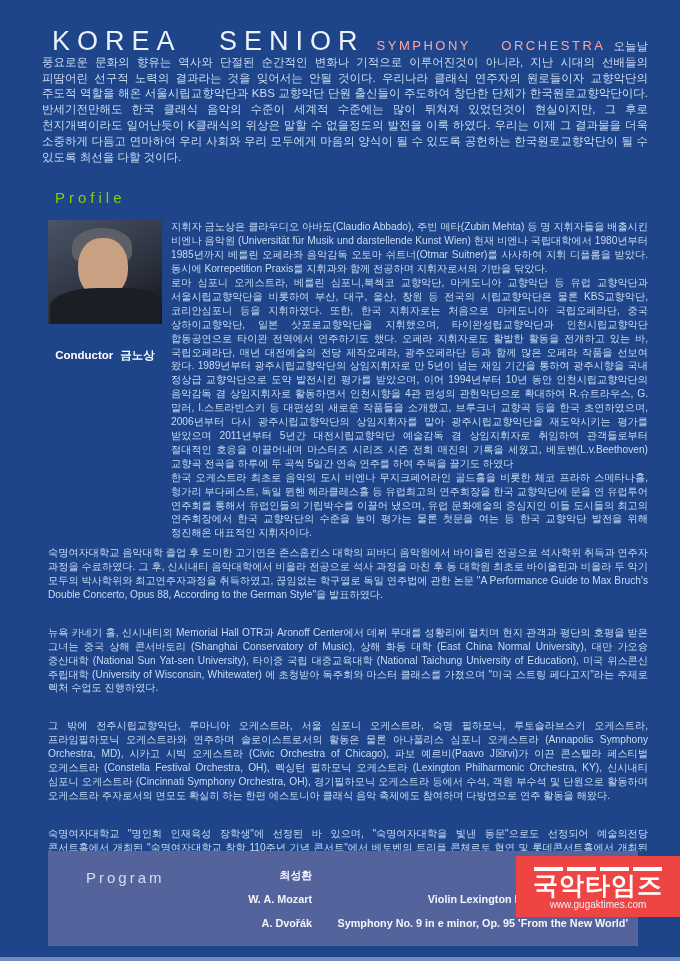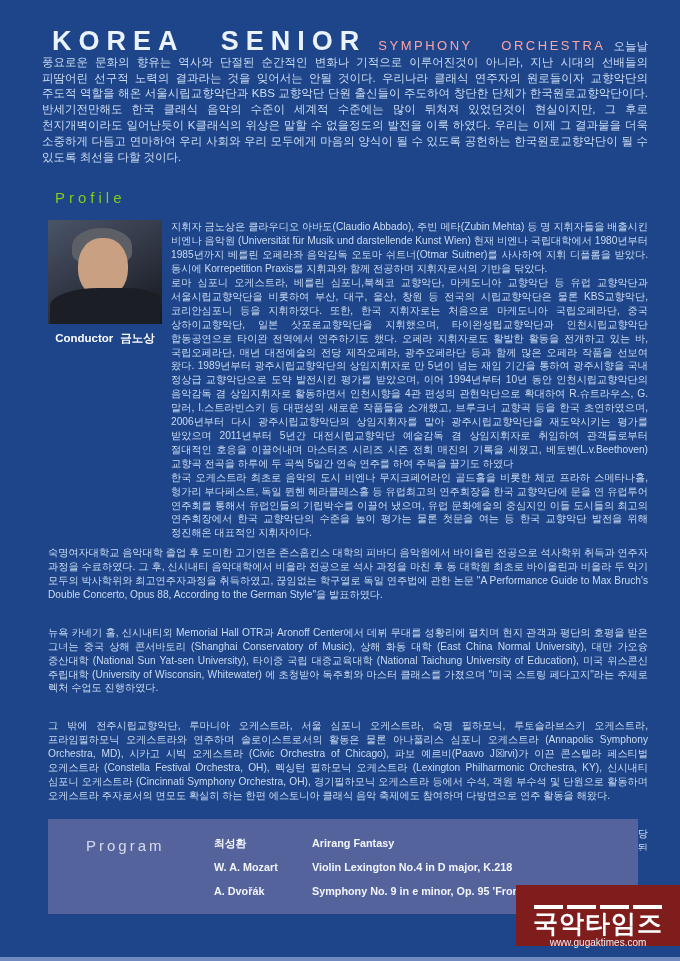--- a/index.html
+++ b/index.html
@@ -1,54 +1,54 @@
 <!DOCTYPE html>
 <html><head>
 <meta charset="utf-8">
 <style>
   html,body{margin:0;padding:0;}
   body{width:680px;height:961px;font-family:"Liberation Sans","DejaVu Sans",sans-serif;}
   .page{position:relative;width:680px;height:961px;background:#1e4489;overflow:hidden;}
   .content{box-sizing:border-box;height:851px;overflow:hidden;padding:28px 32px 0 42px;}
 
   .intro{margin:6px 0 0 0;text-align:justify;color:#ccdef5;font-size:11.5px;line-height:15.8px;word-break:keep-all;}
-  .title-lg{font-size:27px;letter-spacing:7px;color:#eaf2fc;font-weight:700;margin:0 12px 0 10px;}
+  .title-lg{font-size:27px;letter-spacing:7px;color:#eaf2fc;font-weight:400;margin:0 12px 0 10px;}
   .title-sm{font-size:13px;letter-spacing:2.5px;color:#fca5a5;margin-right:8px;}
 
   .profile-heading{margin:24px 0 14px 13px;font-size:15px;letter-spacing:4px;color:#84cc16;}
 
   .artist{display:flex;margin-left:6px;gap:9px;align-items:flex-start;}
   .artist.violinist-section{margin-top:6px;}
   .photo-col{flex:0 0 114px;width:114px;}
   .photo{width:114px;position:relative;overflow:hidden;}
   .photo.conductor{height:104px;background:linear-gradient(150deg,#4a5468 0%,#2b303c 60%,#14161d 100%);}
   .photo.violinist{height:117px;background:linear-gradient(160deg,#dedddb 0%,#c8c8c5 100%);}
   .shape{position:absolute;}
   .c-hair{left:24px;top:8px;width:60px;height:36px;background:#5c5f66;border-radius:50% 50% 30% 30%;}
   .c-face{left:30px;top:18px;width:50px;height:60px;background:#c9a082;border-radius:46% 46% 48% 48%;}
   .c-body{left:2px;top:68px;width:110px;height:40px;background:#1b1e25;border-radius:45% 30% 0 0;}
   .v-hair{left:24px;top:8px;width:64px;height:94px;background:#3d2e27;border-radius:48% 48% 42% 42%;}
   .v-face{left:37px;top:19px;width:39px;height:50px;background:#edccb3;border-radius:48%;}
   .v-body{left:14px;top:82px;width:86px;height:38px;background:#23242a;border-radius:45% 40% 0 0;}
   .v-violin{right:2px;bottom:-4px;width:36px;height:26px;background:#8a4f2d;border-radius:50% 42% 45% 45%;transform:rotate(-28deg);}
-  .caption{margin-top:7px;text-align:center;color:#fdfeff;font-weight:bold;font-size:11.5px;white-space:nowrap;}
+  .caption{margin-top:24px;text-align:center;color:#fdfeff;font-weight:bold;font-size:11.5px;white-space:nowrap;}
   .caption .nm{margin-left:7px;}
 
   .text-col{flex:1;color:#c9dcf4;font-size:10.2px;line-height:13.9px;text-align:justify;word-break:keep-all;}
   .text-col p{margin:0;}
   .violinist-section .text-col p + p{margin-top:24px;}
 
-  .program-band{position:absolute;left:48px;top:819px;width:590px;height:95px;background:#55639c;display:flex;box-sizing:border-box;padding:17px 10px 0 38px;}
+  .program-band{position:absolute;left:48px;top:851px;width:590px;height:95px;background:#55639c;display:flex;box-sizing:border-box;padding:17px 10px 0 38px;}
   .program-label{flex:0 0 128px;font-size:15px;letter-spacing:3px;color:#d6dcee;padding-top:1px;}
-  .program-rows{flex:1;}
+  .program-rows{flex:1;text-align:right;}
   .prow{display:flex;margin-bottom:10px;font-size:10.8px;line-height:14px;color:#f2f5fb;font-weight:bold;}
   .composer{flex:0 0 98px;}
   .piece{flex:1;}
 
-  .logo{position:absolute;right:0;top:885px;width:164px;height:61px;background:#7f1d1d;box-sizing:border-box;padding-top:20px;z-index:5;}
+  .logo{position:absolute;right:0;top:856px;width:164px;height:61px;background:#ef4444;box-sizing:border-box;padding-top:11px;z-index:5;}
   .logo-bars{display:flex;gap:4px;justify-content:center;}
   .logo-bars i{display:block;width:29px;height:4px;background:#ffffff;}
   .logo-name{text-align:center;font-size:25px;font-weight:bold;color:#ffffff;letter-spacing:1px;line-height:1.12;}
   .logo-url{text-align:center;font-size:10px;color:#e9eef9;margin-top:0px;}
 
   .bottom-edge{position:absolute;left:0;right:0;bottom:0;height:4px;background:#7089bf;}
 </style>
 </head>
 <body>
 

